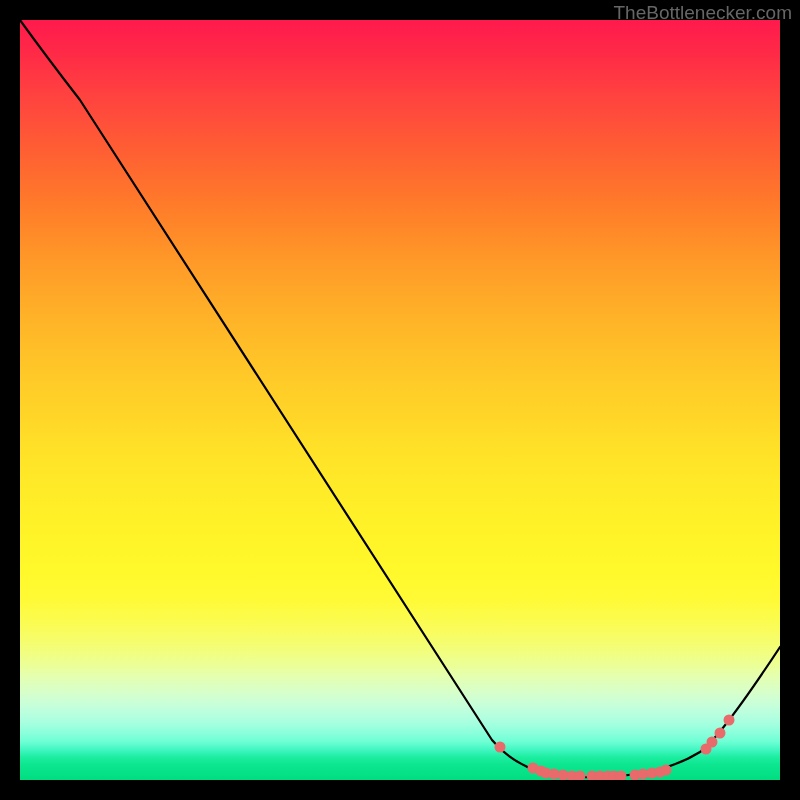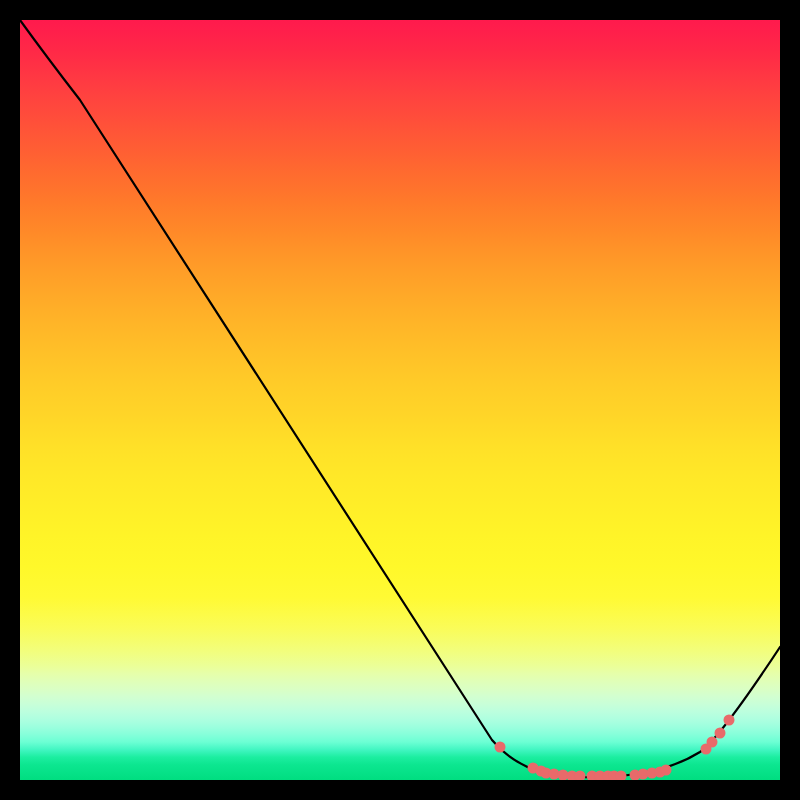--- a/index.html
+++ b/index.html
@@ -89,20 +89,21 @@
     z-index: 5;
   }
   .dot {
     fill: #e86a6a;
   }
 </style>
 </head>
 <body>
 
 <div class="chart-container">
+  <div class="watermark">TheBottlenecker.com</div>
   <div class="plot-area">
     <div class="gradient-bg"></div>
     <svg class="curve" viewBox="0 0 760 760" preserveAspectRatio="none">
       <path id="main-curve" fill="none" stroke="#000" stroke-width="2.2" stroke-linecap="round" stroke-linejoin="round" d="M 0 0 Q 26 36 60 80 L 472 720 Q 490 742 520 752 Q 560 760 600 756 Q 648 752 680 732 Q 700 718 760 627"></path>
       <g id="dots">
           <circle cx="480" cy="727" r="5.5" class="dot"></circle>
           <circle cx="513" cy="748" r="5.5" class="dot"></circle>
           <circle cx="521" cy="751" r="5.5" class="dot"></circle>
           <circle cx="526" cy="753" r="5.5" class="dot"></circle>
           <circle cx="534" cy="754" r="5.5" class="dot"></circle>

